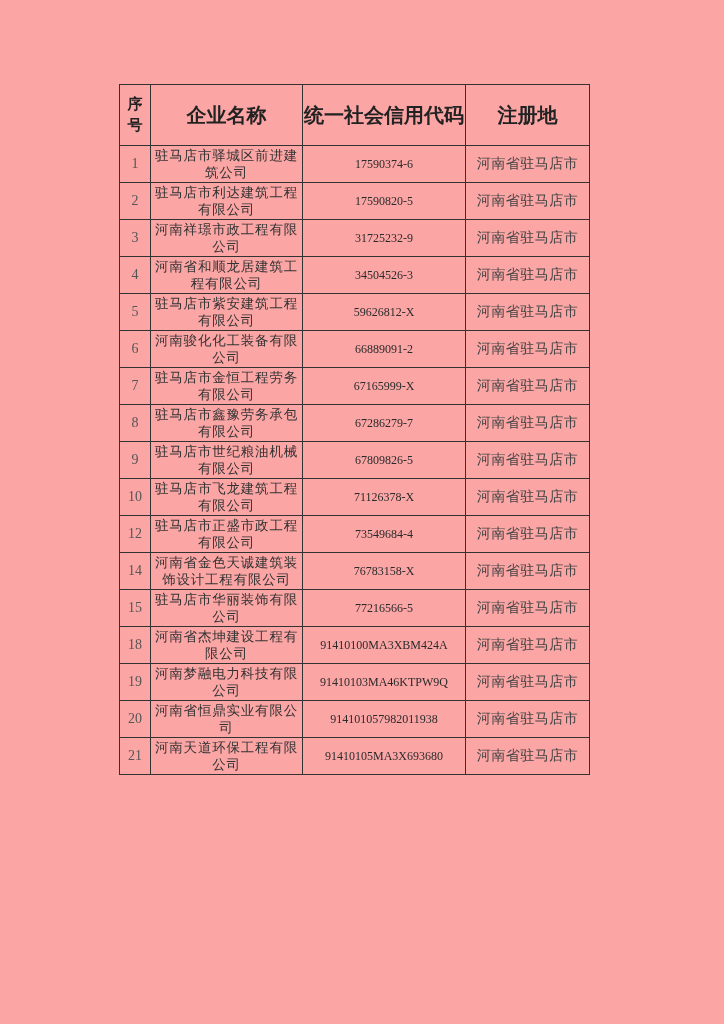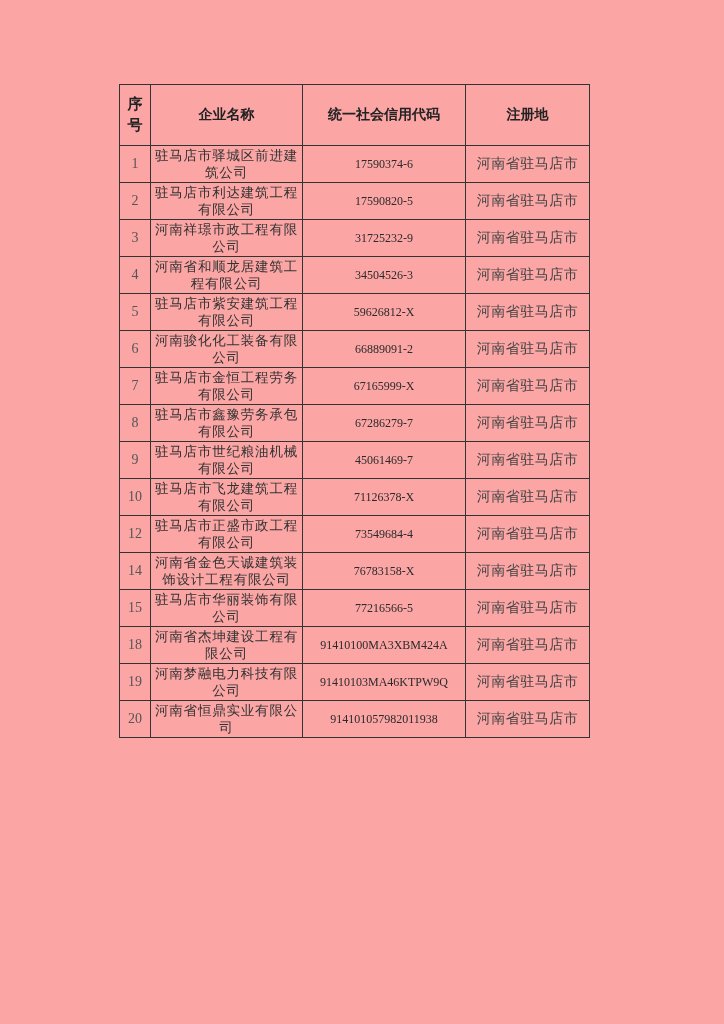--- a/index.html
+++ b/index.html
@@ -13,21 +13,21 @@
     border-collapse:collapse; table-layout:fixed;
     width:470px;
   }
   table.enterprise-table td, table.enterprise-table th {
     border:1.3px solid #333;
     padding:0; text-align:center; vertical-align:middle;
     font-weight:normal; overflow:hidden;
   }
   col.c1 { width:31px; } col.c2 { width:152px; } col.c3 { width:163px; } col.c4 { width:124px; }
   tr.header-row { height:61px; }
-  tr.header-row th { font-family: "DejaVu Sans", "Liberation Sans", sans-serif; font-size:14px; font-weight:bold; color:#222; }
+  tr.header-row th { font-family: "DejaVu Sans", "Liberation Sans", sans-serif; font-size:20px; font-weight:bold; color:#222; }
   tr.header-row th.seq { font-size:15px; line-height:21px; padding:0 6px; }
   tr.data-row { height:37px; }
   td.seq-cell { font-size:14px; color:#555; font-family:"Liberation Serif", serif; }
   td.name-cell {
     font-size:13.5px; line-height:17px; letter-spacing:0.8px; color:#333;
     font-family: "DejaVu Sans", sans-serif; padding:0 1px; word-break:break-all;
   }
   td.code-cell { font-size:12px; color:#2a2a2a; font-family:"Liberation Serif", serif; }
   td.place-cell { font-size:14px; color:#444; font-family:Liberation Serif, serif; letter-spacing:0.5px; }
 </style>
@@ -103,21 +103,21 @@
   <tr class="data-row">
     <td class="seq-cell">8</td>
     <td class="name-cell">驻马店市鑫豫劳务承包有限公司</td>
     <td class="code-cell">67286279-7</td>
     <td class="place-cell">河南省驻马店市</td>
   </tr>
 
   <tr class="data-row">
     <td class="seq-cell">9</td>
     <td class="name-cell">驻马店市世纪粮油机械有限公司</td>
-    <td class="code-cell">45061469-7</td>
+    <td class="code-cell">67809826-5</td>
     <td class="place-cell">河南省驻马店市</td>
   </tr>
 
   <tr class="data-row">
     <td class="seq-cell">10</td>
     <td class="name-cell">驻马店市飞龙建筑工程有限公司</td>
     <td class="code-cell">71126378-X</td>
     <td class="place-cell">河南省驻马店市</td>
   </tr>
 
@@ -160,15 +160,21 @@
     <td class="place-cell">河南省驻马店市</td>
   </tr>
 
   <tr class="data-row">
     <td class="seq-cell">20</td>
     <td class="name-cell">河南省恒鼎实业有限公司</td>
     <td class="code-cell">914101057982011938</td>
     <td class="place-cell">河南省驻马店市</td>
   </tr>
 
+  <tr class="data-row">
+    <td class="seq-cell">21</td>
+    <td class="name-cell">河南天道环保工程有限公司</td>
+    <td class="code-cell">91410105MA3X693680</td>
+    <td class="place-cell">河南省驻马店市</td>
+  </tr>
 </tbody>
   </table>
 </div>
 
 </body></html>

